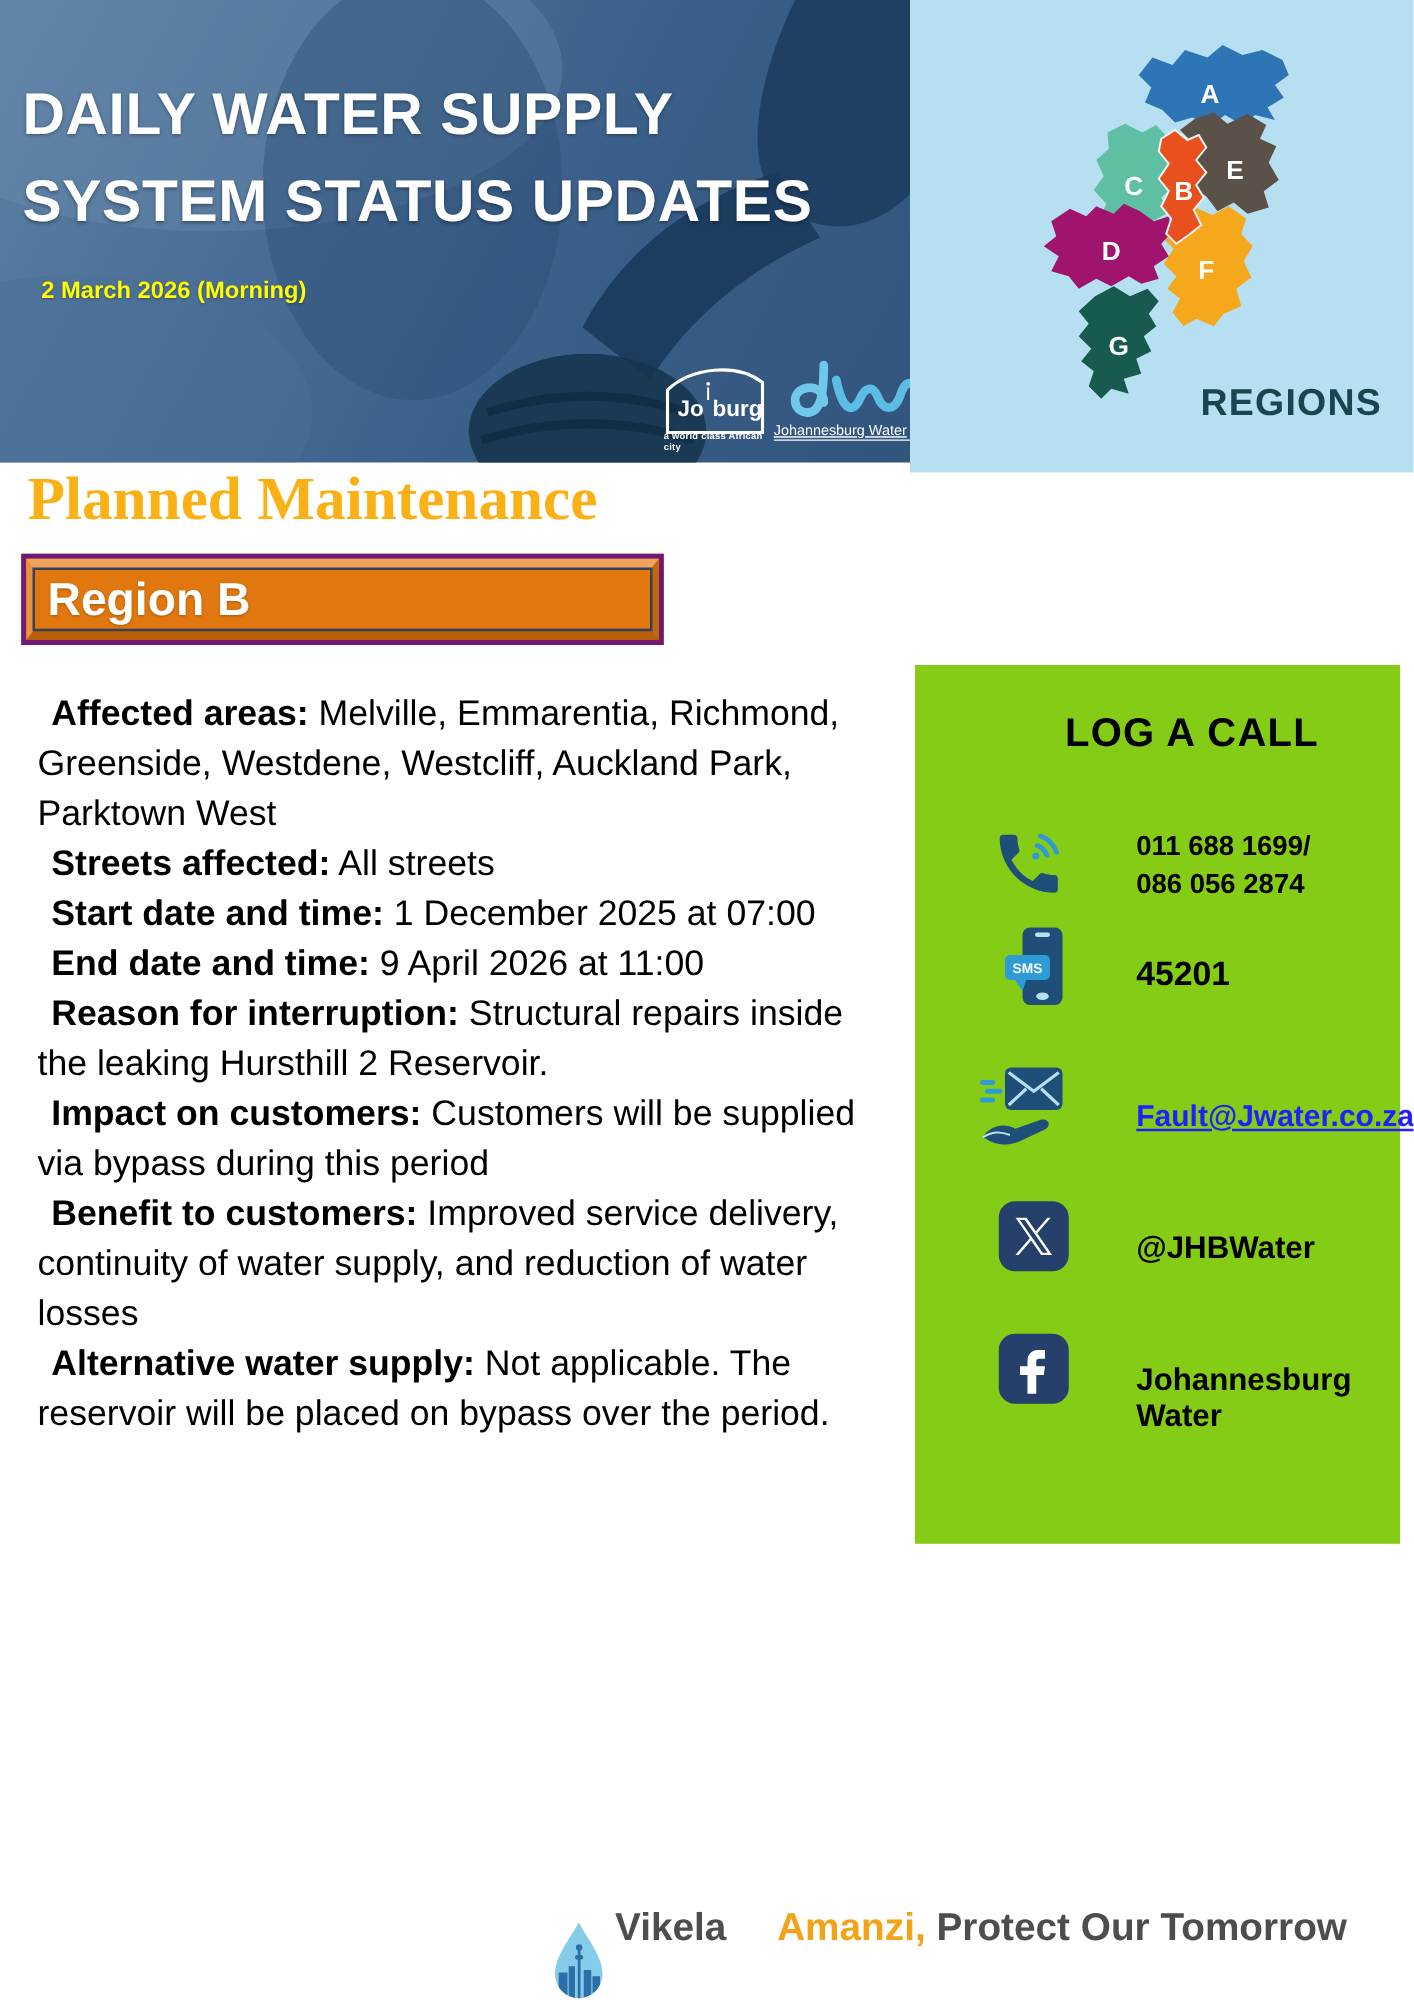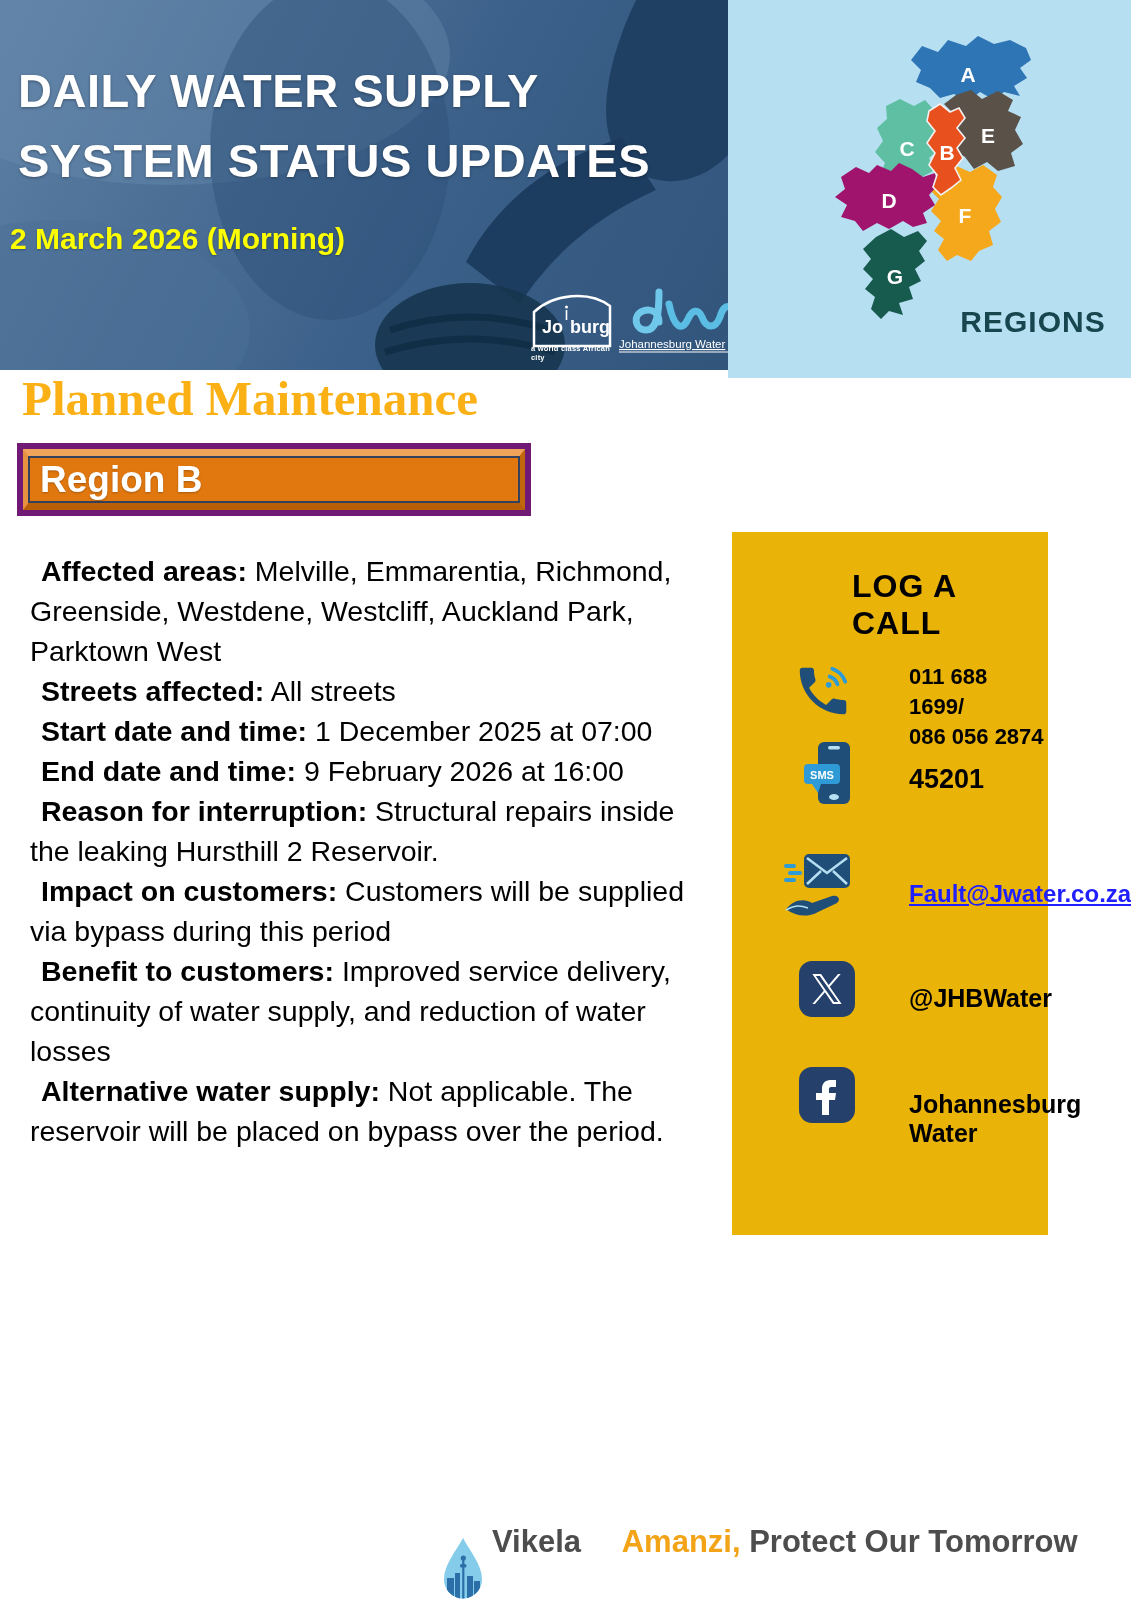--- a/index.html
+++ b/index.html
@@ -7,45 +7,45 @@
   .page { position:relative; width:1131px; height:1600px; background:#fff; overflow:hidden; }
 
   
   .header-photo {
     position:absolute; left:0; top:0; width:826px; height:370px;
     background:linear-gradient(118deg,#5d80a4 0%,#4a6d95 30%,#3a5f88 55%,#2f5278 100%);
     overflow:hidden;
   }
   .header-photo svg.decor { position:absolute; left:0; top:0; }
   .header-title { position:absolute; left:18px; top:56px; color:#ffffff; font-weight:bold; font-size:47px; line-height:70px; letter-spacing:.5px; text-shadow:0 1px 3px rgba(0,0,0,.35); }
-  .header-date { position:absolute; left:10px; top:222px; color:#fdff00; font-weight:bold; font-size:30px; text-shadow:0 1px 2px rgba(0,0,0,.3); }
+  .header-date { position:absolute; left:33px; top:222px; color:#fdff00; font-weight:bold; font-size:19px; text-shadow:0 1px 2px rgba(0,0,0,.3); }
 
   .joburg-logo { position:absolute; left:531px; top:288px; width:82px; height:72px; }
   .joburg-tagline { position:absolute; left:531px; top:344px; width:86px; color:#fff; font-size:7.5px; font-weight:bold; letter-spacing:.2px; }
   .jw-logo { position:absolute; left:617px; top:282px; width:111px; height:80px; overflow:hidden; }
 
   .header-map { position:absolute; left:728px; top:0; width:403px; height:378px; background:#b7dff2; }
   .header-map svg { position:absolute; left:0; top:0; }
 
   
   .section-title { position:absolute; left:22px; top:370px; font-size:49px; font-weight:bold; color:#fbb116;font-family:Liberation Serif, serif; }
 
-  .region-banner { position:absolute; left:17px; top:443px; width:514px; height:73px; background:#e0770f; border:6px solid #701a75; }
+  .region-banner { position:absolute; left:17px; top:443px; width:514px; height:73px; background:#e0770f; border:4px solid #701a75; }
   .region-banner .bevel { position:absolute; left:0; top:0; right:0; bottom:0;
     border-top:9px solid #f0a35b; border-left:7px solid #e89240;
     border-right:7px solid #c2680c; border-bottom:9px solid #b85f08; }
   .region-banner .inner { position:absolute; left:5px; top:7px; right:5px; bottom:7px; border:2px solid #33415c; }
   .region-banner .label { position:absolute; left:17px; top:50%; transform:translateY(-50%); color:#ffffff; font-size:37px; font-weight:bold; text-shadow:0 1px 2px rgba(0,0,0,.25); }
 
   
   .details { position:absolute; left:30px; top:551px; width:672px; font-size:28.5px; line-height:40px; color:#000; }
   .details b { font-weight:bold;margin-left:11px; }
 
   
-  .sidebar { position:absolute; left:732px; top:532px; width:316px; height:703px; background:#eab308; }
+  .sidebar { position:absolute; left:732px; top:532px; width:388px; height:703px; background:#84cc16; }
   .sidebar-title { position:absolute; left:120px; top:36px; font-size:32px; font-weight:bold; color:#000; letter-spacing:1px; }
   .s-icon { position:absolute; }
   .s-text { position:absolute; font-weight:bold; color:#000;margin-left:37px; }
   .phone-text { left:140px; top:130px; font-size:22px; line-height:30px; }
   .sms-text { left:140px; top:232px; font-size:27px; }
   .email-text { left:140px; top:348px; font-size:24px; color:#2020ff; text-decoration:underline; }
   .x-text { left:140px; top:452px; font-size:25px; }
   .fb-text { left:140px; top:558px; font-size:25px; }
 
   
@@ -131,21 +131,21 @@
   <div class="region-banner">
     <div class="bevel"></div>
     <div class="inner"></div>
     <div class="label">Region B</div>
   </div>
 
   <div class="details">
     <p><b>Affected areas:</b> <span>Melville, Emmarentia, Richmond, Greenside, Westdene, Westcliff, Auckland Park, Parktown West</span></p>
     <p><b>Streets affected:</b> <span>All streets</span></p>
     <p><b>Start date and time:</b> <span>1 December 2025 at 07:00</span></p>
-    <p><b>End date and time:</b> <span>9 February 2026 at 16:00</span></p>
+    <p><b>End date and time:</b> <span>9 April 2026 at 11:00</span></p>
     <p><b>Reason for interruption:</b> <span>Structural repairs inside the leaking Hursthill 2 Reservoir.</span></p>
     <p><b>Impact on customers:</b> <span>Customers will be supplied via bypass during this period</span></p>
     <p><b>Benefit to customers:</b> <span>Improved service delivery, continuity of water supply, and reduction of water losses</span></p>
     <p><b>Alternative water supply:</b> <span>Not applicable. The reservoir will be placed on bypass over the period.</span></p>
   </div>
 
   <div class="sidebar">
     <div class="sidebar-title">LOG A CALL</div>
 
     <svg class="s-icon" style="left:60px; top:128px;" width="62" height="62" viewBox="0 0 24 24">

